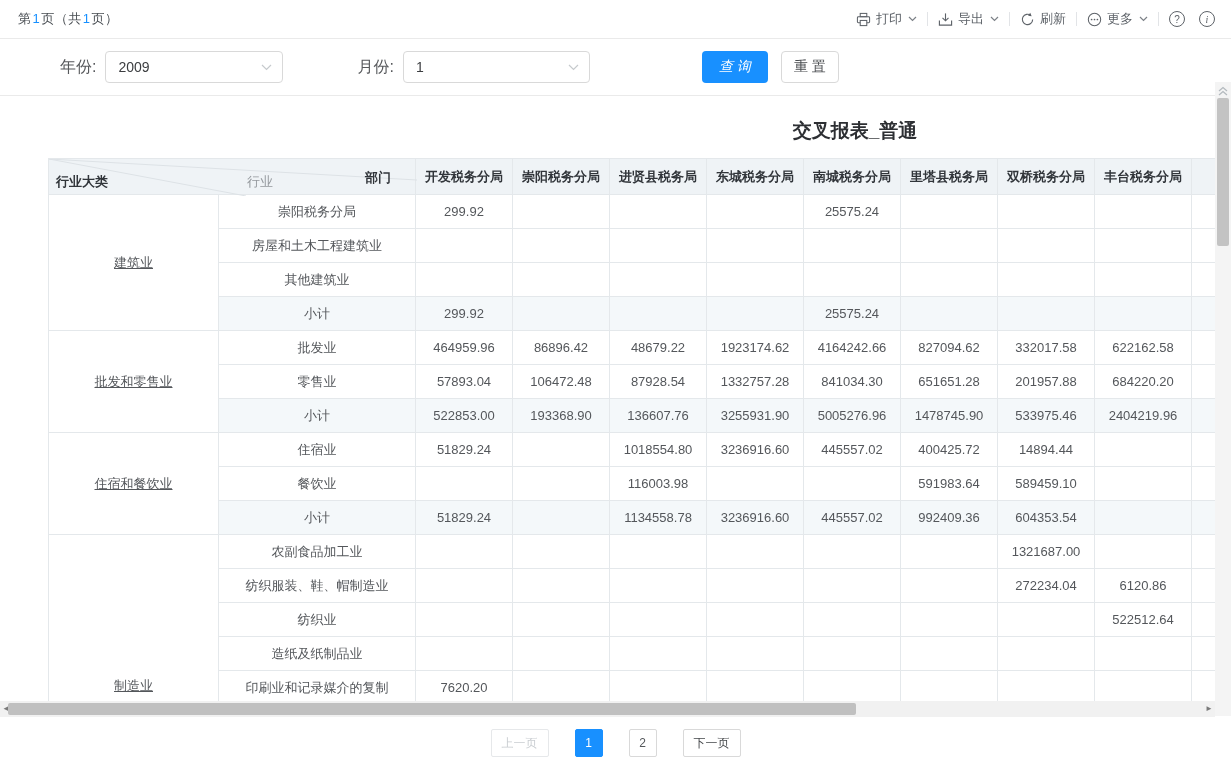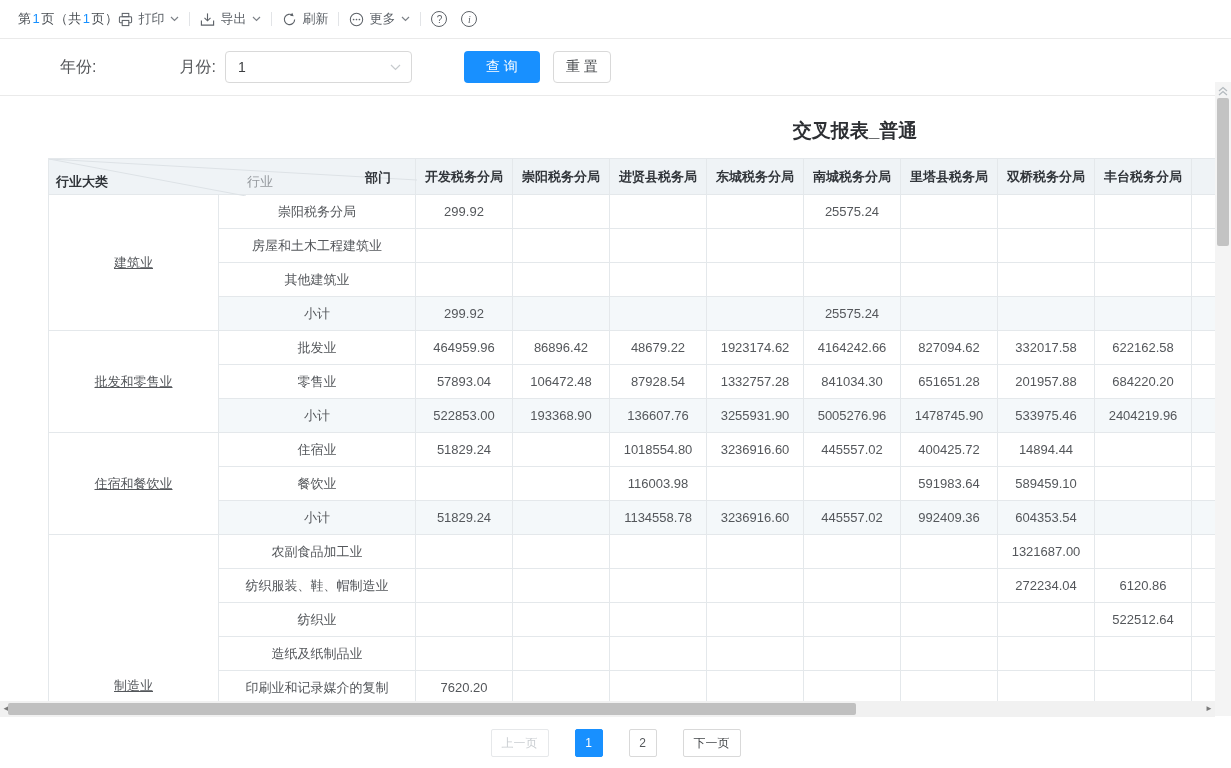--- a/index.html
+++ b/index.html
@@ -1,21 +1,21 @@
 <!DOCTYPE html>
 <html style="--accent: #1890ff; --header-bg: #eff3f6; --subtotal-bg: #f4f8fa; --border: #e4e8eb;"><head>
 <meta charset="utf-8">
 <style>
   * { box-sizing: border-box; margin: 0; padding: 0; }
   html,body { width:1231px; height:768px; overflow:hidden; background:#fff;
     font-family:"Liberation Sans","DejaVu Sans",sans-serif; }
   .app { position:relative; width:1231px; height:768px; background:#fff; }
 
   
-  .topbar { height:39px; display:flex; align-items:center; justify-content:flex-start;
+  .topbar { height:39px; display:flex; align-items:center; justify-content:space-between;
     padding:0 16px 0 18px; border-bottom:1px solid #eaeaea; }
   .page-indicator { font-size:13px; color:#4a4f54; letter-spacing:.5px; }
   .page-indicator .num { color:var(--accent,#1890ff); padding:0 1px; }
   .topbar-right { display:flex; align-items:center; color:#5d6268; font-size:13px; }
   .tb-action { display:inline-flex; align-items:center; gap:5px; cursor:pointer; color:#5d6268; }
   .tb-icon svg { display:block; }
   .tb-chev { display:inline-flex; margin-left:1px; color:#7c8187; }
   .tb-divider { width:1px; height:14px; background:#e2e4e7; margin:0 10px; display:inline-block; }
   .tb-circle { width:16px; height:16px; border:1px solid #5d6268; border-radius:50%;
     display:inline-flex; align-items:center; justify-content:center; font-size:10px;
@@ -28,21 +28,21 @@
   .f-label { font-size:16px; color:#57595c; margin-right:9px; }
   .select { height:32px; border:1px solid #d9d9d9; border-radius:4px; background:#fff;
     display:flex; align-items:center; justify-content:space-between; padding:0 10px 0 12px;
     cursor:pointer; }
   .select-year { width:178px; }
   .select-month { width:187px; margin-right:0; }
   .select-value { font-size:14px; color:#3b3d40; }
   .select-chev { color:#c6cacd; display:inline-flex; }
   .sp1 { width:74px; }
   .btn { height:32px; border-radius:4px; font-size:14px; cursor:pointer; border:1px solid transparent; }
-  .btn-query { width:76px; margin-left:52px; background:var(--accent,#1890ff); color:#fff; border:none; }
+  .btn-query { width:66px; margin-left:112px; background:var(--accent,#1890ff); color:#fff; border:none;font-style:italic; }
   .btn-reset { width:58px; margin-left:13px; background:#fff; color:#4a4d50; border:1px solid #d9d9d9; }
 
   
   .content { position:relative; width:1231px; height:621px; overflow:hidden; }
   .canvas { width:1710px; height:605px; overflow:hidden; padding-top:22px; }
   .report-title { font-size:19px; line-height:26px; font-weight:bold; color:#2d2f33;
     text-align:center; margin-bottom:14px; }
 
   table.report { border-collapse:collapse; margin-left:48px; table-layout:fixed;
     background:#fff; }
@@ -161,20 +161,28 @@
           <span>?</span>
         </span>
       <span class="tb-circle">
           <span style="font-family:'Liberation Serif',serif;font-style:italic;">i</span>
         </span>
     </div>
   </header>
 
   <div class="filterbar">
     <span class="f-label">年份:</span>
+    <div class="select select-year">
+      <span class="select-value">2009</span>
+      <span class="select-chev">
+          <svg width="11" height="7" viewBox="0 0 11 7">
+            <polyline points="1,1 5.5,5.5 10,1" fill="none" stroke="currentColor" stroke-width="1.2"></polyline>
+          </svg>
+        </span>
+    </div>
     <span class="sp1"></span>
     <span class="f-label">月份:</span>
     <div class="select select-month">
       <span class="select-value">1</span>
       <span class="select-chev">
           <svg width="11" height="7" viewBox="0 0 11 7">
             <polyline points="1,1 5.5,5.5 10,1" fill="none" stroke="currentColor" stroke-width="1.2"></polyline>
           </svg>
         </span>
     </div>

